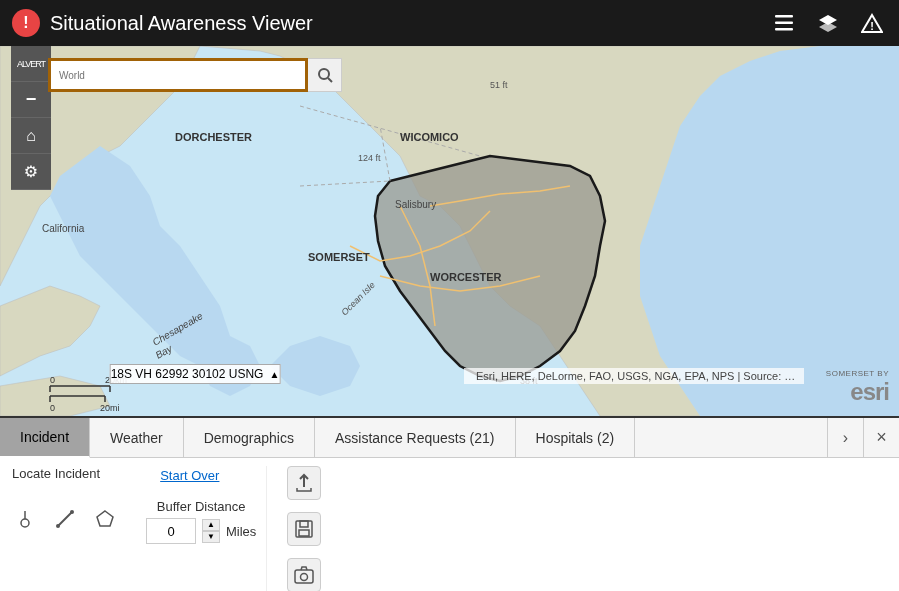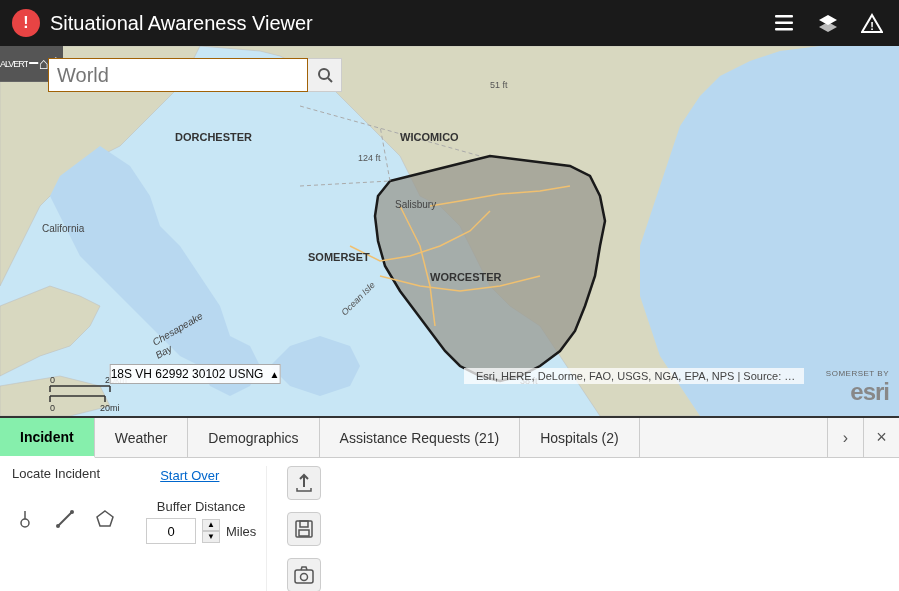--- a/index.html
+++ b/index.html
@@ -53,41 +53,41 @@
       position: absolute;
       top: 12px;
       left: 48px;
       display: flex;
       align-items: center;
       z-index: 10;
     }
     .search-input {
       width: 260px;
       height: 34px;
-      border: 1px solid #a16207;
+      border: 3px solid #a16207;
       padding: 0 8px;
-      font-size: 20px;
+      font-size: 10px;
       outline: none;
     }
     .search-btn {
       width: 34px; height: 34px;
       background: #f0f0f0;
       border: 1px solid #ccc;
       border-left: none;
       cursor: pointer;
       display: flex; align-items: center; justify-content: center;
       font-size: 16px;
     }
 
     
     .map-toolbar {
       position: absolute;
-      left: 0; top: 0;
+      left: 11px; top: 0;
       width: 36px;
-      display: flex; flex-direction: row;
+      display: flex; flex-direction: column;
       background: #333;
       z-index: 10;
     }
     .map-tool-btn {
       width: 40px; height: 36px;
       background: #555;
       border: none;
       color: white;
       font-size: 12px;
       cursor: pointer;
@@ -166,23 +166,23 @@
       padding: 0 20px;
       height: 40px;
       display: flex; align-items: center;
       font-size: 14px;
       cursor: pointer;
       border-right: 1px solid #ccc;
       white-space: nowrap;
       color: #333;
     }
     .tab.active {
-      background: #86efac;
+      background: #a3a3a3;
       border-bottom: 2px solid white;
-      font-weight: 700;
+      font-weight: 400;
       color: #000;
       text-align: center;
     }
     .tab-spacer { flex: 1; }
     .tab-nav-btn {
       width: 36px; height: 40px;
       background: none; border: none; border-left: 1px solid #ccc;
       cursor: pointer; font-size: 16px; color: #555;
       display: flex; align-items: center; justify-content: center;
     }

